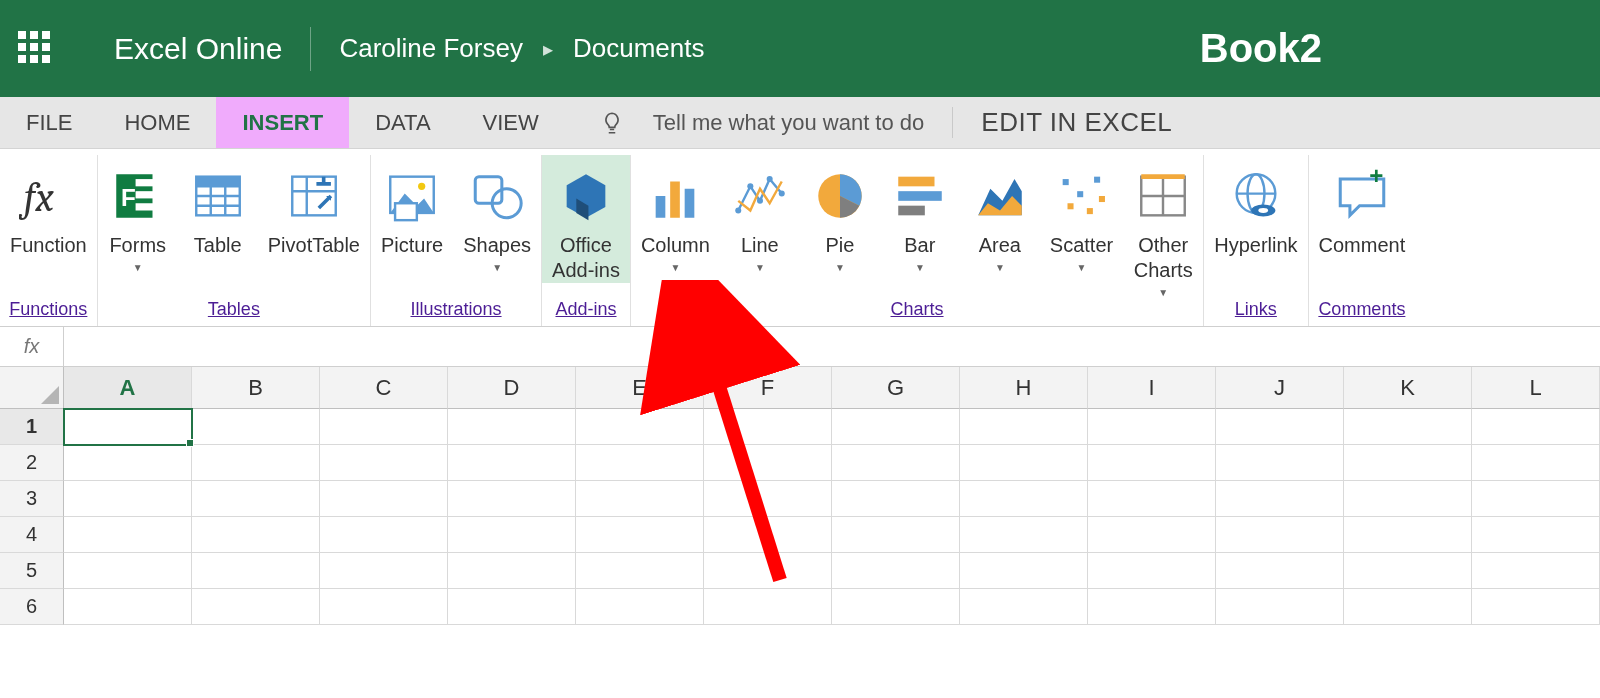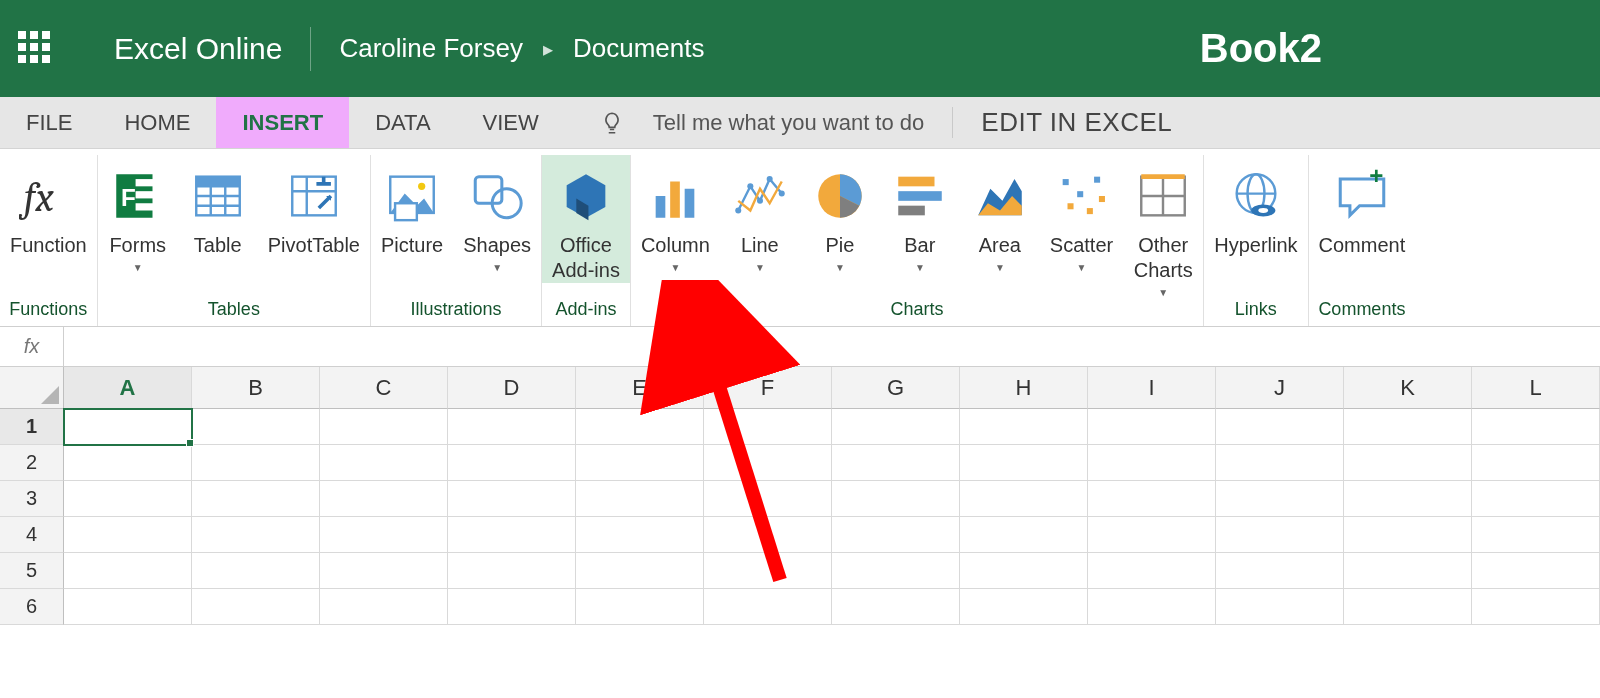--- a/index.html
+++ b/index.html
@@ -22,21 +22,21 @@
   .tellme { display: flex; align-items: center; gap: 28px; margin-left: 34px; font-size: 22px; color: #555; cursor: text; }
   .tellme svg { width: 26px; height: 26px; }
   .tabdiv { width: 1px; background: #c9c9c9; margin: 10px 28px; }
   .edit-excel { display: flex; align-items: center; font-size: 26px; color: #444; letter-spacing: .5px; cursor: pointer; }
 
   
   .ribbon { background: #fff; height: 178px; display: flex; align-items: flex-start; border-bottom: 1px solid #cfcfcf; padding-top: 6px; }
   .group { display: flex; flex-direction: column; align-items: center; height: 100%; border-right: 1px solid #e0e0e0; }
   .group:last-child { border-right: none; }
   .group-items { display: flex; flex: 1; align-items: flex-start; }
-  .group-label { font-size: 18px; color: #14532d; padding-bottom: 6px; }
+  .group-label { font-size: 18px; color: #4c1d95; padding-bottom: 6px; text-decoration: underline; }
 
   .rbtn { display: flex; flex-direction: column; align-items: center; justify-content: flex-start; padding: 6px 10px 0; cursor: pointer; min-width: 80px; }
   .rbtn.highlighted { background: #d4ebdc; justify-content: center; }
   .ricon { height: 70px; display: flex; align-items: center; justify-content: center; }
   .rlabel { font-size: 20px; color: #333; text-align: center; line-height: 1.25; padding-top: 2px; }
   .dd { font-size: 10px; color: #666; padding-top: 4px; }
 
   
   .formula-bar { height: 40px; display: flex; align-items: center; border-bottom: 1px solid #cfcfcf; }
   .fx-label { width: 64px; text-align: center; font-style: italic; font-size: 20px; color: #777; border-right: 1px solid #cfcfcf; height: 100%; display:flex; align-items:center; justify-content:center; }

